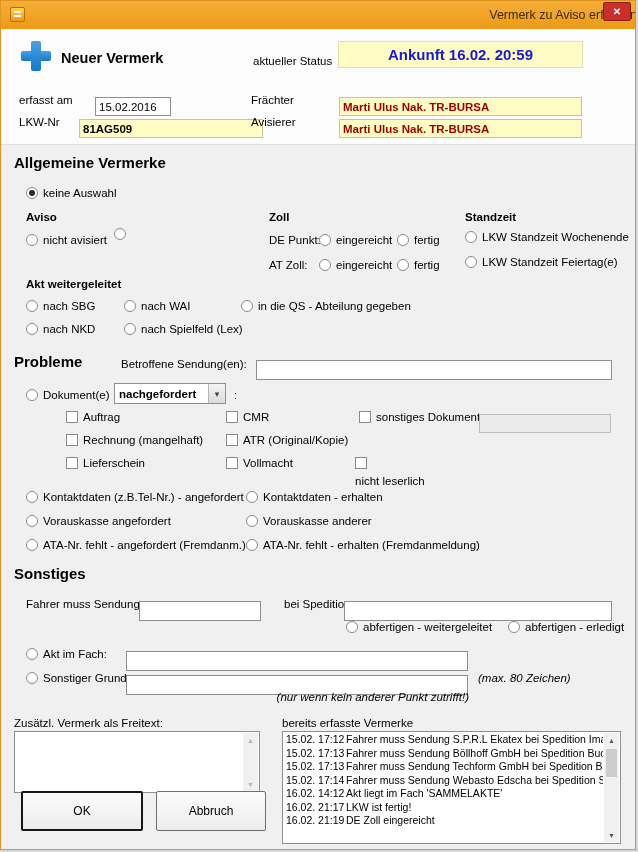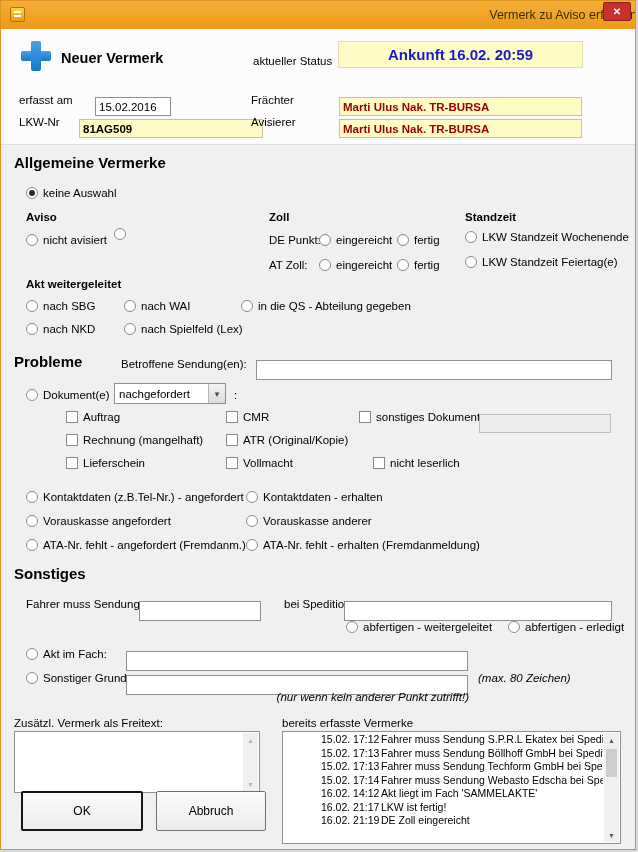--- a/index.html
+++ b/index.html
@@ -25,31 +25,31 @@
   input.tb{height:19px;border:1px solid #8f8f8f;background:#fff;font-family:inherit;font-size:11.5px;padding:0 3px;color:#000;margin-top:8px;}
   input.tb.yellow{background:var(--highlight-bg,#fffbc4);color:var(--value-text,#990000);font-weight:bold;border-color:#c9c398;}
   input.tb.yellow.darktext{color:#000;}
   input.tb.disabled{background:#ebebeb;border-color:#bdbdbd;}
   .radio-item,.check-item{display:flex;align-items:flex-start;gap:5px;line-height:14px;white-space:nowrap;}
   .radio{width:12px;height:12px;border:1px solid #8a8a8a;border-radius:50%;background:#fff;flex:0 0 auto;margin-top:1px;position:relative;}
   .radio.checked::after{content:"";position:absolute;left:2px;top:2px;width:6px;height:6px;border-radius:50%;background:#2b2b2b;}
   .check{width:12px;height:12px;border:1px solid #8a8a8a;background:#fff;flex:0 0 auto;margin-top:1px;}
   .sub{font-size:10.5px;color:#000;}
   .combo{display:flex;height:21px;border:1px solid #8f8f8f;background:#fff;align-items:center;}
-  .combo-text{flex:1;padding:0 4px;font-size:11.5px;white-space:nowrap;overflow:hidden;}
+  .combo-text{flex:1;padding:0 4px;font-size:11.5px;white-space:nowrap;overflow:hidden;font-weight:bold;}
   .combo-btn{width:17px;height:100%;background:linear-gradient(#f4f4f4,#dcdcdc);border-left:1px solid #b5b5b5;display:flex;align-items:center;justify-content:center;font-size:9px;color:#444;}
   .multibox{background:#fff;border:1px solid #8f8f8f;position:absolute;}
   .vscroll{position:absolute;top:1px;right:1px;bottom:1px;width:15px;background:#f0f0f0;}
   .sb-arrow{position:absolute;left:0;width:15px;height:14px;display:flex;align-items:center;justify-content:center;font-size:7px;color:#5a5a5a;background:#f0f0f0;}
   .sb-arrow.up{top:0;}
   .sb-arrow.down{bottom:0;}
   .light .sb-arrow{color:#b2b2b2;}
   .sb-thumb{position:absolute;left:2px;top:16px;width:11px;height:28px;background:#cdcdcd;}
   .listbox{background:#fff;border:1px solid #8f8f8f;position:absolute;}
-  .list-rows{position:absolute;left:1px;top:1px;right:17px;bottom:1px;overflow:hidden;padding-left:35px;}
+  .list-rows{position:absolute;left:1px;top:1px;right:17px;bottom:1px;overflow:hidden;}
   .list-row{display:flex;font-size:10.5px;height:13.5px;line-height:13.5px;white-space:nowrap;}
   .list-time{flex:0 0 62px;padding-left:2px;overflow:hidden;}
   .list-text{flex:1;overflow:hidden;}
   .btn{display:flex;align-items:center;justify-content:center;font-size:12px;background:linear-gradient(#fbfbfb,#ececec);cursor:default;}
   .btn-ok{border:2px solid #161616;border-radius:2px;}
   .btn-cancel{border:1px solid #6f6f6f;border-radius:2px;}
 </style>
 </head>
 <body>
 
@@ -183,21 +183,21 @@
     <span class="lbl">ATR (Original/Kopie)</span>
   </div>
   <div class="abs check-item" style="left:65px;top:455px;">
     <span class="check"></span>
     <span class="lbl">Lieferschein</span>
   </div>
   <div class="abs check-item" style="left:225px;top:455px;">
     <span class="check"></span>
     <span class="lbl">Vollmacht</span>
   </div>
-  <div class="abs check-item" style="left:372px;top:455px;">
+  <div class="abs check-item" style="left:354px;top:455px;flex-direction:column;">
     <span class="check"></span>
     <span class="lbl">nicht leserlich</span>
   </div>
 
   <div class="abs radio-item" style="left:25px;top:489px;">
     <span class="radio"></span>
     <span class="lbl">Kontaktdaten (z.B.Tel-Nr.) - angefordert</span>
   </div>
   <div class="abs radio-item" style="left:245px;top:489px;">
     <span class="radio"></span>

